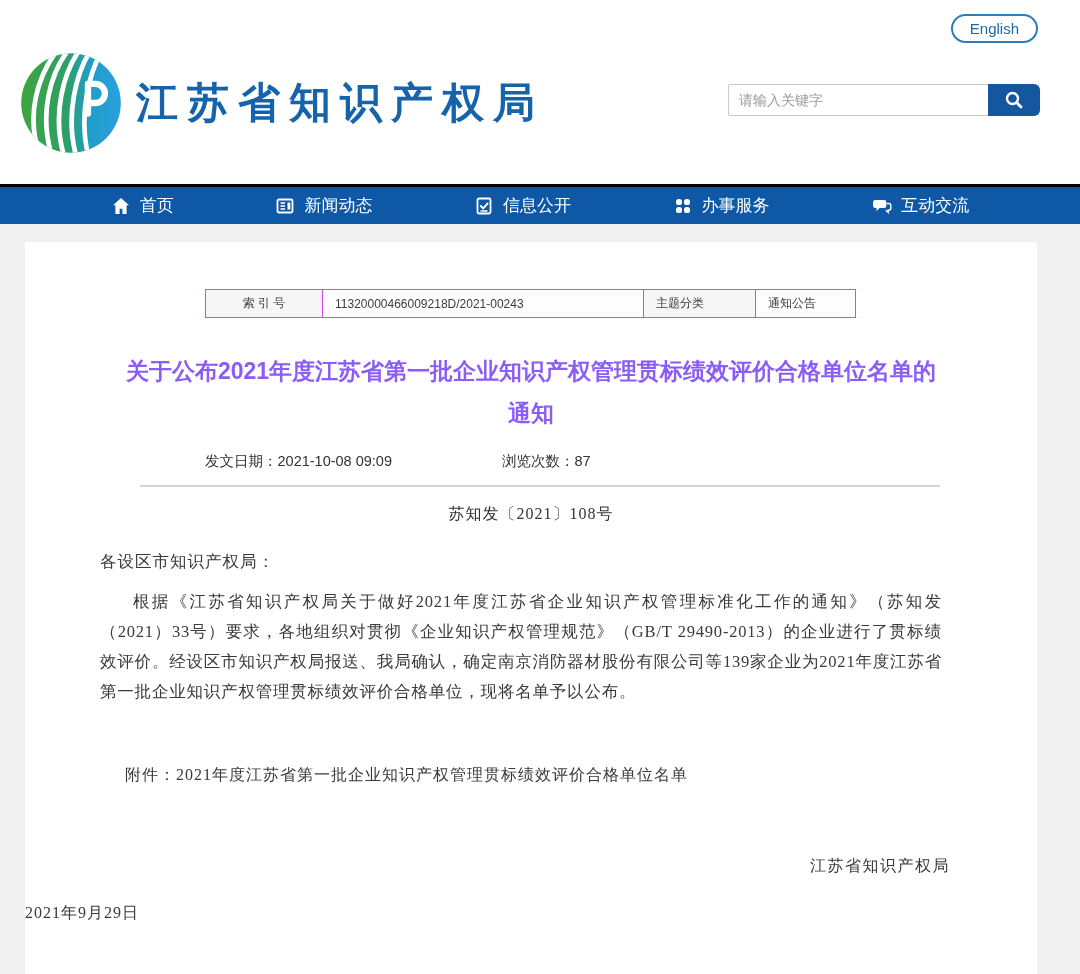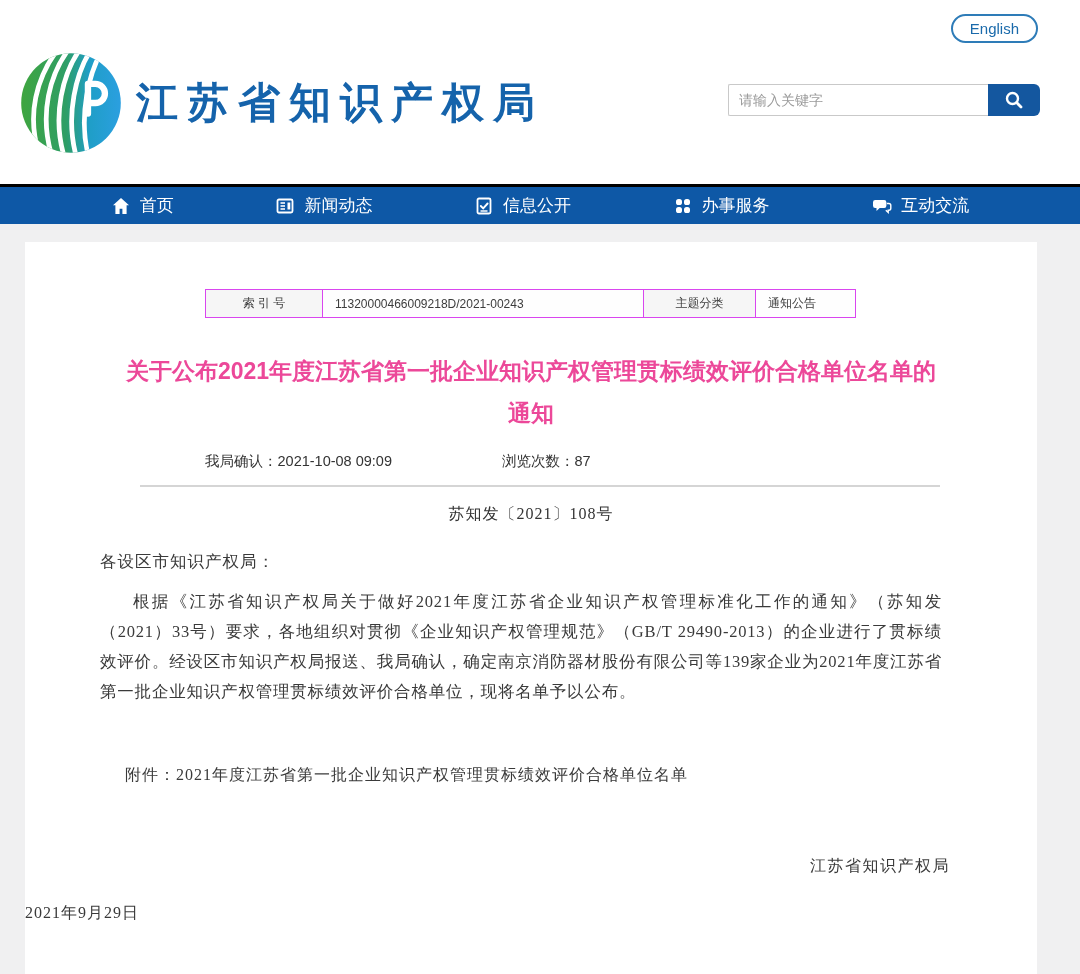--- a/index.html
+++ b/index.html
@@ -32,25 +32,25 @@
   
   .content-bg { width:100%; height:747px; background:#f0f0f1; }
   .card { position:relative; margin-left:25px; width:1012px; height:732px; margin-top:18px; background:#ffffff; }
 
   
   .meta-table { margin:0 0 0 180px; padding-top:47px; }
   .meta-table table { border-collapse:collapse; }
   .meta-table td { border:1px solid #d946ef; height:28px; font-size:12px; color:#3c3c3c; padding:0 12px; }
   .td-label { background:#f6f6f6; width:117px; text-align:center; color:#4a4a4a; }
   .td-value1 { width:321px; background:#fefefe; }
-  .td-label2 { background:#f6f6f6; width:112px; text-align:center; color:#4a4a4a; }
+  .td-label2 { background:#f6f6f6; width:112px; color:#4a4a4a; }
   .td-value2 { width:100px; background:#fefefe; }
 
   
-  .art-title { margin-top:32px; text-align:center; font-size:23px; font-weight:bold; color:#ec4899;
+  .art-title { margin-top:32px; text-align:center; font-size:23px; font-weight:bold; color:#8b5cf6;
                line-height:42px; padding:0 60px; }
   .art-meta { display:flex; margin:18px 0 0 180px; font-size:14.5px; color:#333; gap:110px; height:20px; }
   .divider { margin:13px 0 0 115px; width:800px; height:2px; background:#d5d5d5; }
 
   .serif { font-family:"Liberation Serif", serif; }
   .doc-number { margin-top:17px; text-align:center; font-size:16px; color:#333; letter-spacing:1px; }
   .salutation { margin-top:26px; padding-left:75px; font-size:16.5px; color:#3a3a3a; letter-spacing:1px; }
   .paragraph { margin-top:14px; padding:0 95px 0 75px; font-size:16.5px; color:#3a3a3a; line-height:30px;
                text-align:justify; text-indent:2em; letter-spacing:0.8px; }
   .attachment { margin-top:58px; padding-left:100px; font-size:16px; color:#3a3a3a; letter-spacing:1px; }
@@ -163,21 +163,21 @@
         </tbody>
           </table>
       </div>
 
       <div class="art-title">
         <div>关于公布2021年度江苏省第一批企业知识产权管理贯标绩效评价合格单位名单的</div>
         <div>通知</div>
       </div>
 
       <div class="art-meta">
-        <span><span>我局确认：</span><span>2021-10-08 09:09</span></span>
+        <span><span>发文日期：</span><span>2021-10-08 09:09</span></span>
         <span><span>浏览次数：</span><span>87</span></span>
       </div>
 
       <div class="divider"></div>
 
       <div class="doc-number serif">苏知发〔2021〕108号</div>
 
       <div class="salutation serif">各设区市知识产权局：</div>
 
       <div class="paragraph serif">根据《江苏省知识产权局关于做好2021年度江苏省企业知识产权管理标准化工作的通知》（苏知发（2021）33号）要求，各地组织对贯彻《企业知识产权管理规范》（GB/T 29490-2013）的企业进行了贯标绩效评价。经设区市知识产权局报送、我局确认，确定南京消防器材股份有限公司等139家企业为2021年度江苏省第一批企业知识产权管理贯标绩效评价合格单位，现将名单予以公布。</div>

